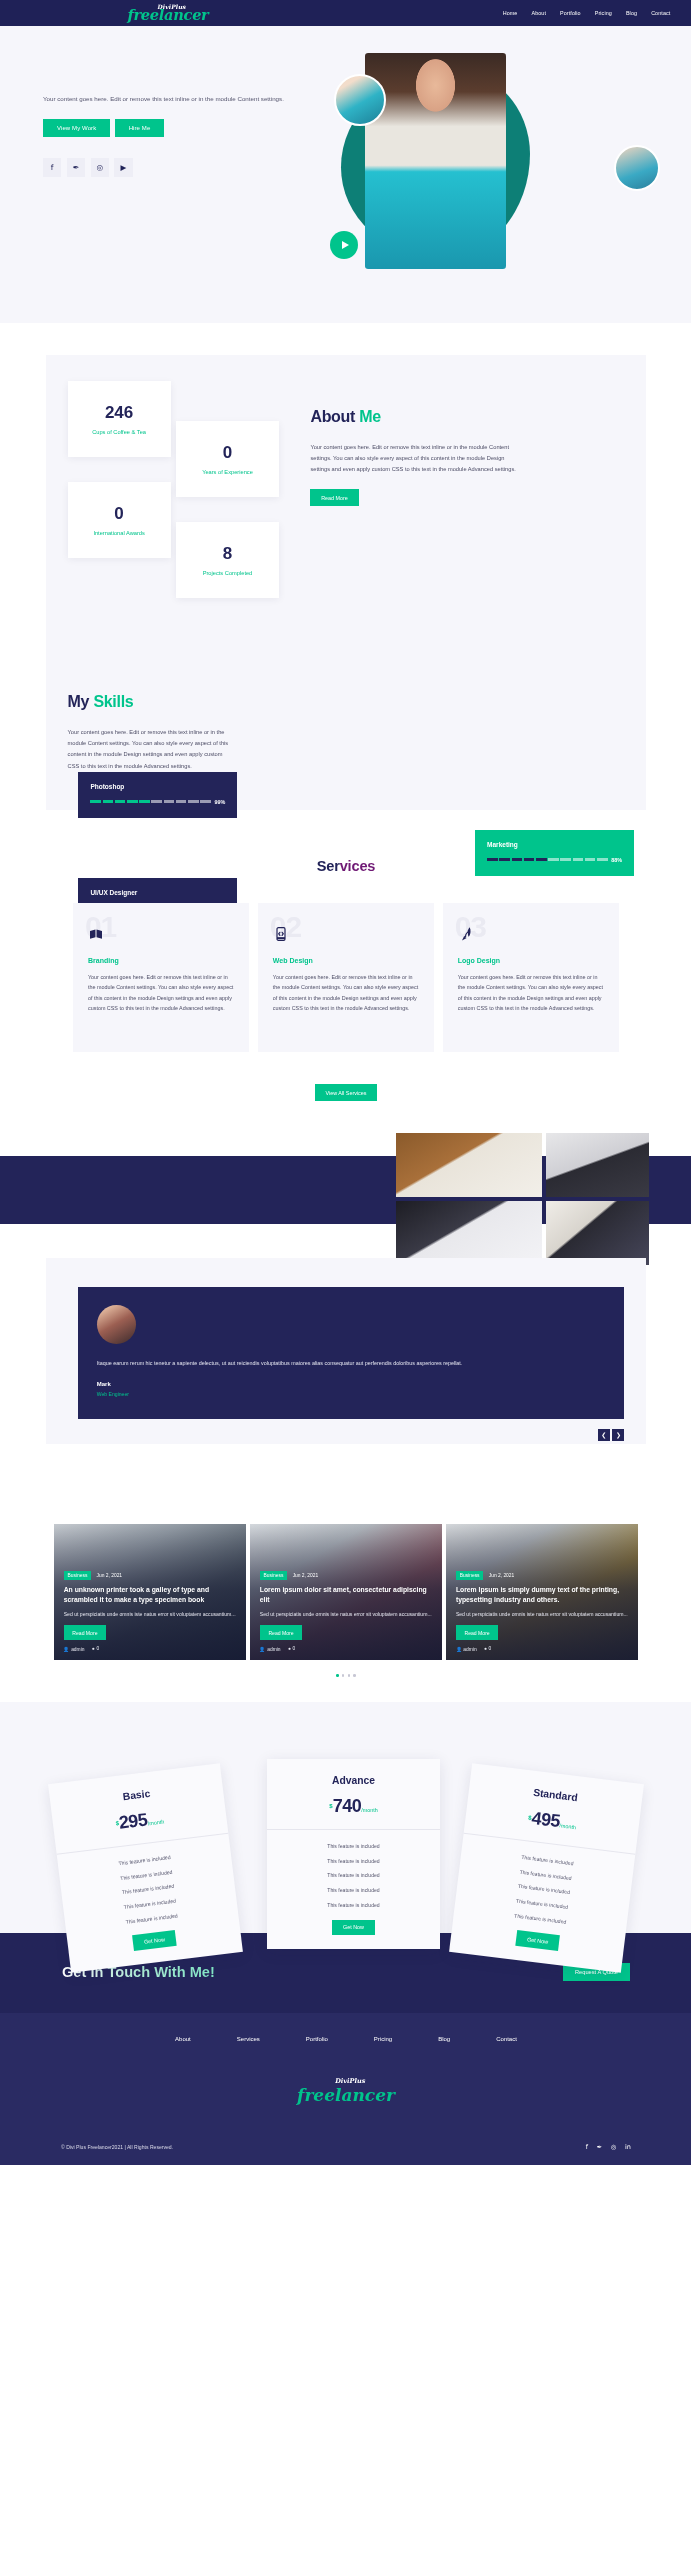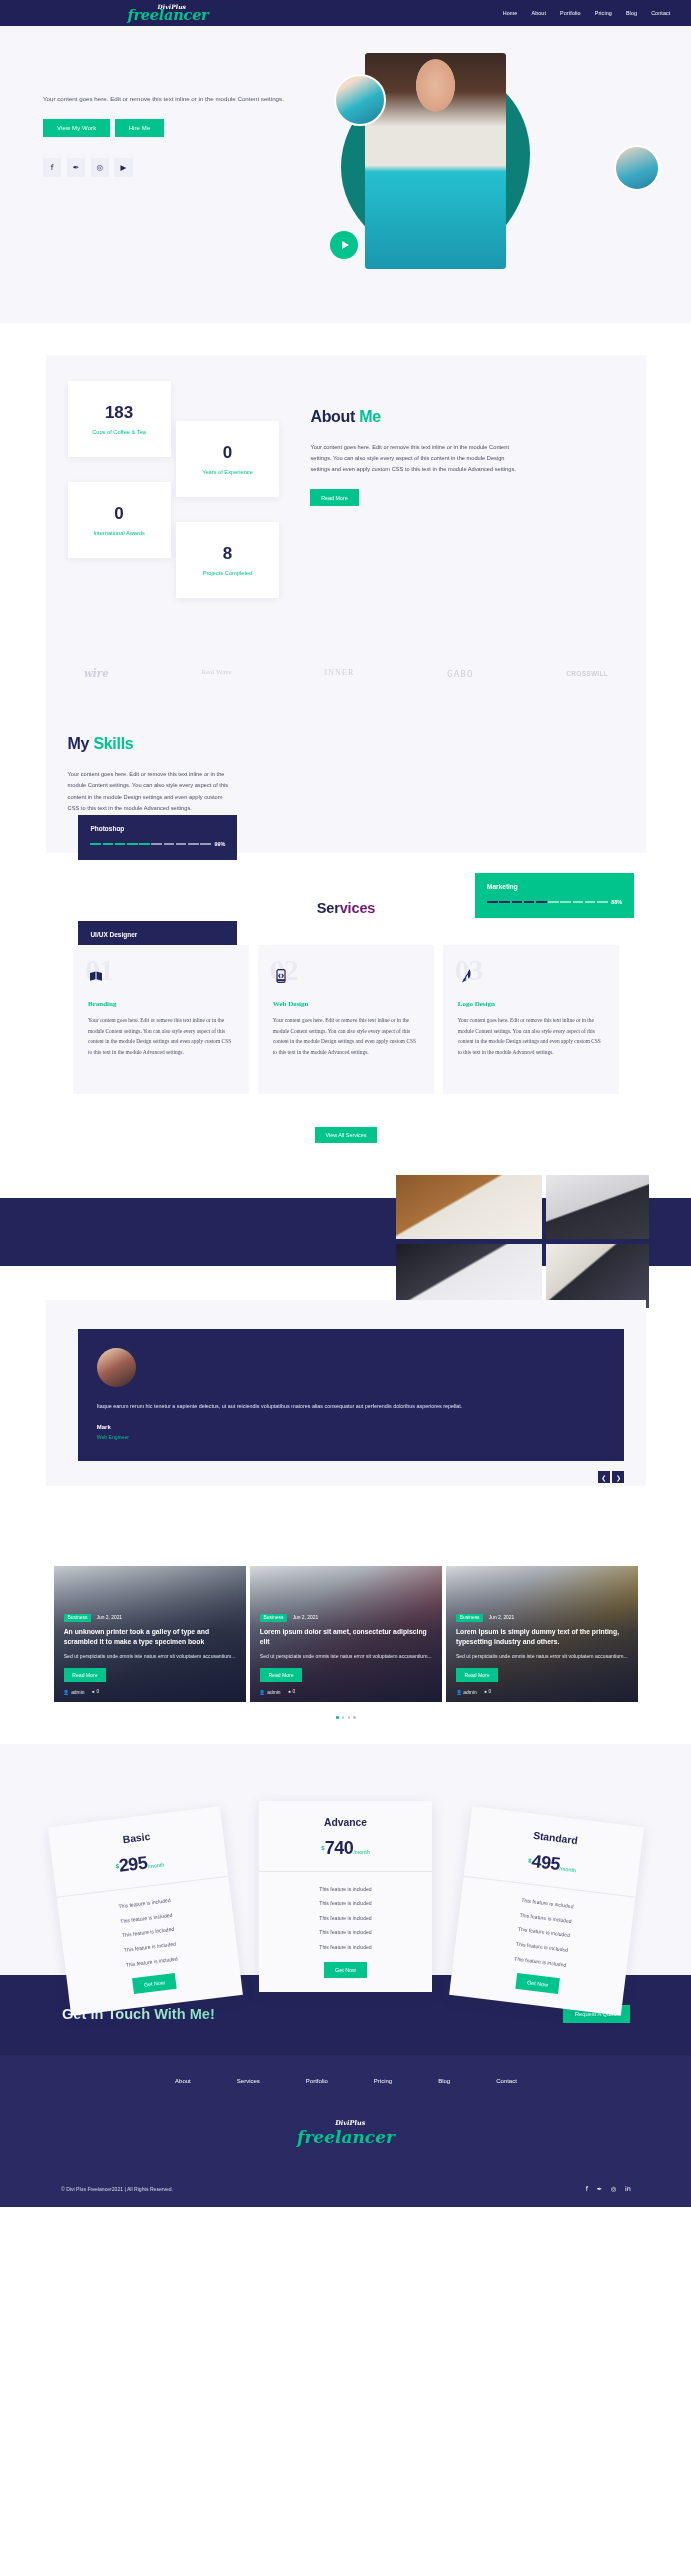--- a/index.html
+++ b/index.html
@@ -268,21 +268,21 @@
   .pct{color:#fff;font-size:5.4px;font-weight:bold;}
   .sc1{left:10.8px;top:0;}
   .sc2{right:-9.7px;top:58px;}
   .sc3{left:10.8px;top:106px;}
 
   
   .services{background:#fff;padding:26px 0 30px 0;text-align:center;}
   .sec-title{font-size:14.6px;font-weight:bold;letter-spacing:-0.2px;}
   .svc-grid{
     display:flex;gap:8.6px;
-    width:546px;margin:29px auto 0 auto;font-family:Liberation Serif, serif;
+    width:546px;margin:29px auto 0 auto;
   }
   .svc{
     background:var(--light);
     flex:1;
     padding:23px 15px 21.6px 15px;
     text-align:left;
     position:relative;
     min-height:149px;
   }
   .svc .num{
@@ -411,21 +411,21 @@
   }
   .pc{
     position:absolute;
     width:173px;
     background:#fafafd;
     box-shadow:0 3.2px 14px rgba(30,30,70,.1);
     padding:16px 13px 14px 13px;
     text-align:center;
   }
   .pc.left{left:5.4px;top:18.4px;transform:rotate(-7deg);}
-  .pc.mid{left:205px;top:4.3px;z-index:3;}
+  .pc.mid{left:213px;top:4.3px;z-index:3;}
   .pc.right{right:5.4px;top:18.4px;transform:rotate(7deg);}
   .pc h3{font-size:10.3px;font-weight:bold;color:#232459;}
   .pc .price{margin-top:9.7px;color:#232459;}
   .pc .cur{font-size:6px;vertical-align:super;color:var(--teal);font-weight:bold;}
   .pc .amt{font-size:18px;font-weight:bold;letter-spacing:-0.5px;}
   .pc .per{font-size:5.4px;color:var(--teal);}
   .pc .divider{height:0.5px;background:#e6e6ee;margin:12px -13px 0 -13px;}
   .pc ul{list-style:none;margin-top:9.7px;}
   .pc li{font-size:5.1px;color:#54546c;padding:4.3px 0;}
   .pc .getnow{margin-top:7.6px;background:var(--teal);color:#fff;border:none;font-size:5.4px;padding:4.9px 10.8px;font-family:inherit;cursor:pointer;}
@@ -502,21 +502,21 @@
       <div class="photo-sq b"></div>
       <div class="play"></div>
     </div>
   </div>
 </section>
 
 <section class="about-sec">
   <div class="about-panel">
     <div class="stat-col">
       <div class="stat-card">
-        <div class="stat-num">183</div>
+        <div class="stat-num">246</div>
         <div class="stat-lbl">Cups of Coffee &amp; Tea</div>
       </div>
       <div class="stat-card">
         <div class="stat-num">0</div>
         <div class="stat-lbl">International Awards</div>
       </div>
     </div>
     <div class="stat-col offset">
       <div class="stat-card">
         <div class="stat-num">0</div>
@@ -529,27 +529,20 @@
     </div>
     <div class="about-txt">
       <div class="h2">
         <span class="dark">About </span><span class="grn">Me</span>
       </div>
       <p class="about-p">Your content goes here. Edit or remove this text inline or in the module Content settings. You can also style every aspect of this content in the module Design settings and even apply custom CSS to this text in the module Advanced settings.</p>
       <button class="btn-sm">Read More</button>
     </div>
   </div>
 
-  <div class="brands">
-    <div class="brand script">wire</div>
-    <div class="brand serif">Real Wave</div>
-    <div class="brand serif" style="font-size:8px;letter-spacing:1.1px;">INNER</div>
-    <div class="brand mono">GABO</div>
-    <div class="brand bold">CROSSWILL</div>
-  </div>
 
   <div class="skills">
     <div class="skills-left">
       <div class="h2">
         <span class="dark">My </span><span class="grn">Skills</span>
       </div>
       <p class="skills-p">Your content goes here. Edit or remove this text inline or in the module Content settings. You can also style every aspect of this content in the module Design settings and even apply custom CSS to this text in the module Advanced settings.</p>
     </div>
     <div class="skills-right">
 

